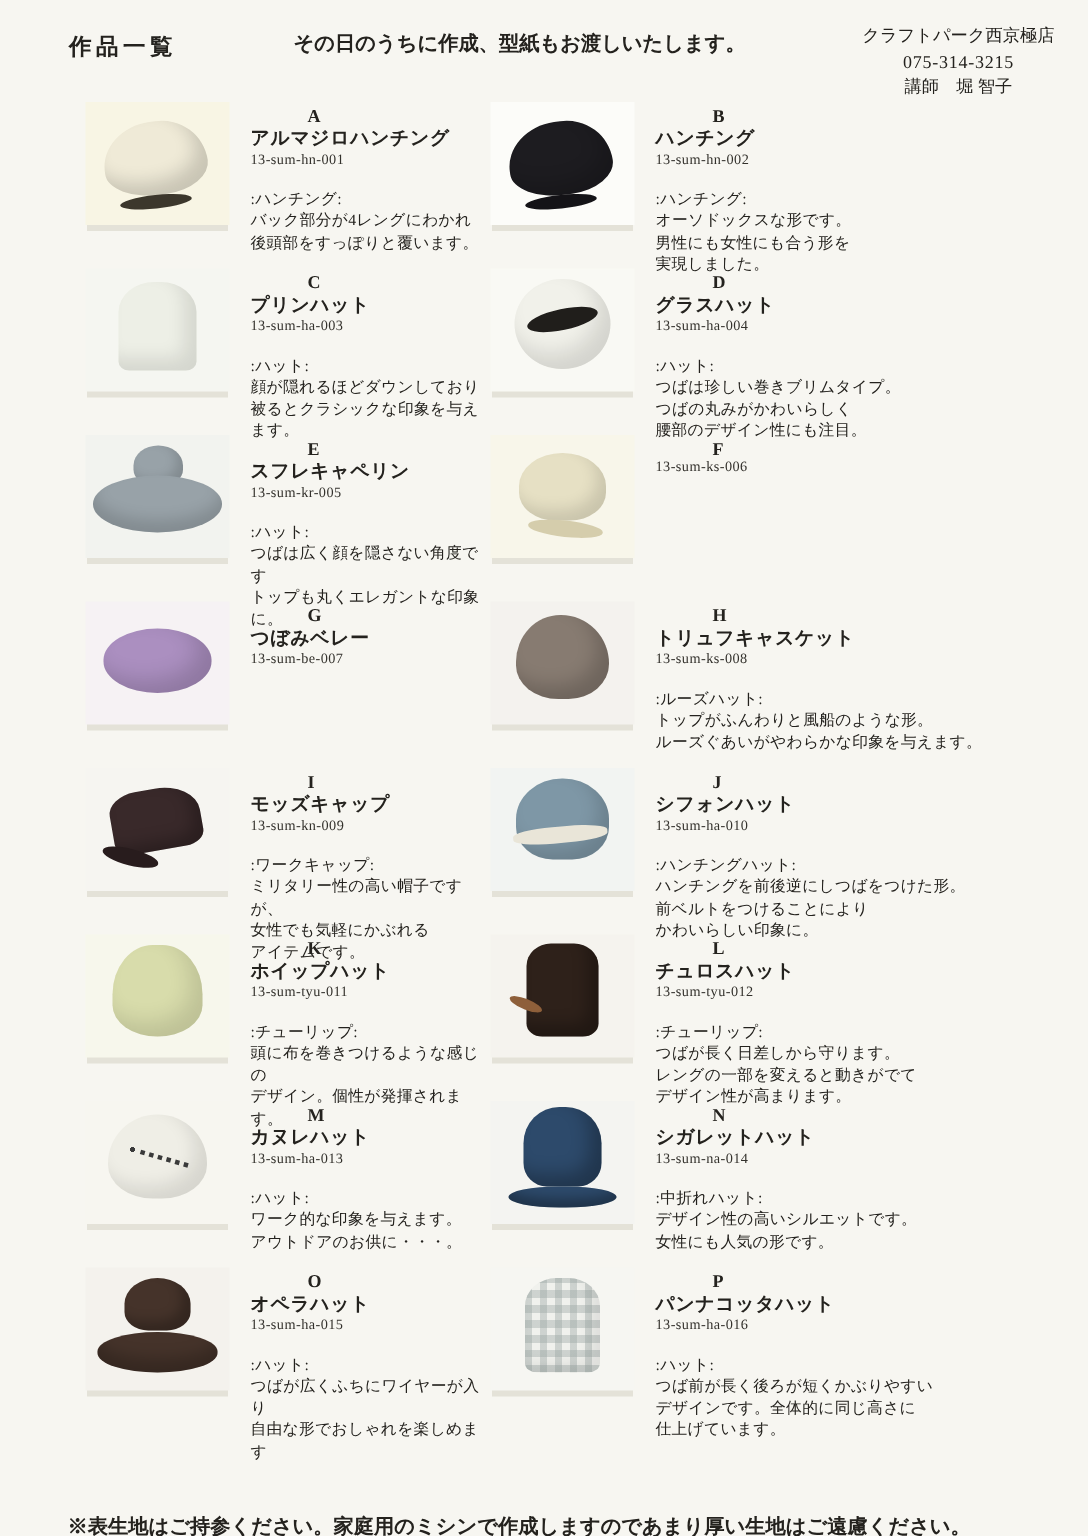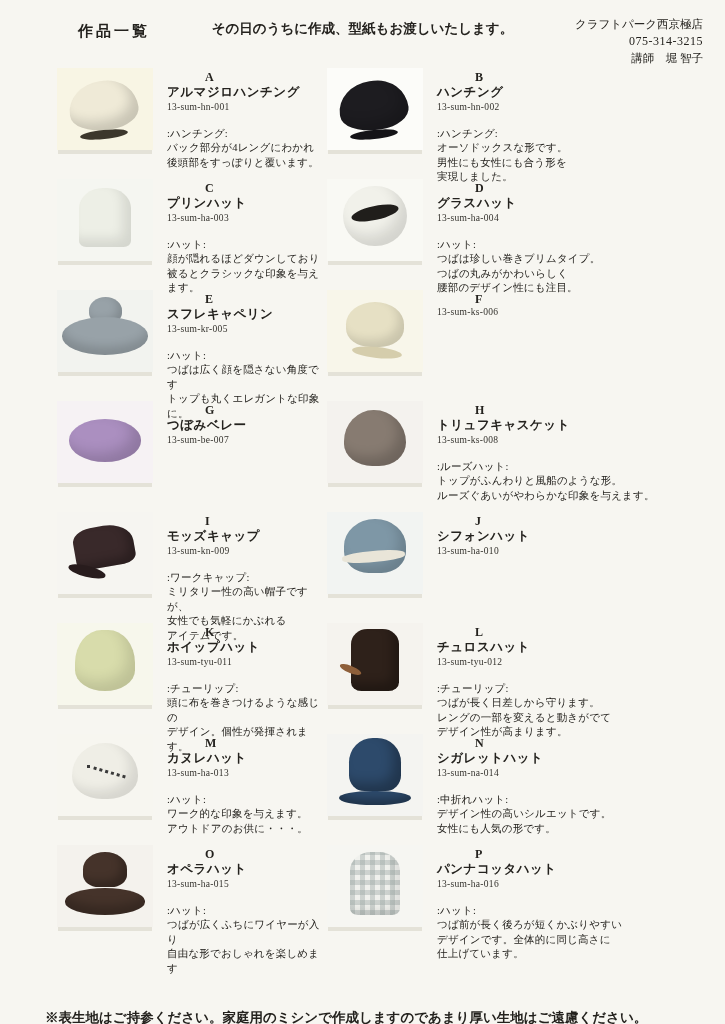--- a/index.html
+++ b/index.html
@@ -12,29 +12,28 @@
     overflow:hidden;
   }
   .page{position:absolute;inset:0;}
 
   
   .header{display:flex;align-items:flex-start;padding:16px 22px 0 46px;}
   .doc-title{
     font-family:"Liberation Sans", sans-serif;
     font-weight:bold;font-size:15px;letter-spacing:3px;margin-top:6px;
     white-space:nowrap;
-    margin-left:32px;
   }
   .intro{
     flex:1;text-align:center;
     font-family:"Liberation Sans", sans-serif;
     font-weight:bold;font-size:13.5px;line-height:1.5;margin-top:3px;
   }
   .contact{
-    text-align:right;font-size:11.5px;line-height:1.45;white-space:nowrap;margin-top:0;
+    text-align:center;font-size:11.5px;line-height:1.45;white-space:nowrap;margin-top:0;
   }
   .contact .phone{font-size:12px;letter-spacing:.5px;}
 
   
   .grid{
     position:absolute;top:68px;left:57px;right:20px;
     display:grid;
     grid-template-columns:270px 1fr;
     grid-auto-rows:110px;
     column-gap:0;row-gap:1px;
@@ -291,20 +290,24 @@
     </div>
 
     <div class="item">
       <div class="photo" style="background: rgb(242, 244, 242);">
         <div class="hat shape-banded" style="--main: #7e97a6; --accent: #e9e5d8;"></div>
       </div>
       <div class="itext">
         <div class="letter">J</div>
         <div class="name">シフォンハット</div>
         <div class="code">13-sum-ha-010</div>
+        <div class="desc">:ハンチングハット:
+ハンチングを前後逆にしつばをつけた形。
+前ベルトをつけることにより
+かわいらしい印象に。</div>
       </div>
     </div>
 
     <div class="item">
       <div class="photo" style="background: rgb(247, 247, 236);">
         <div class="hat shape-bell" style="--main: #d8dcab; --accent: #c6cc92;"></div>
       </div>
       <div class="itext">
         <div class="letter">K</div>
         <div class="name">ホイップハット</div>

